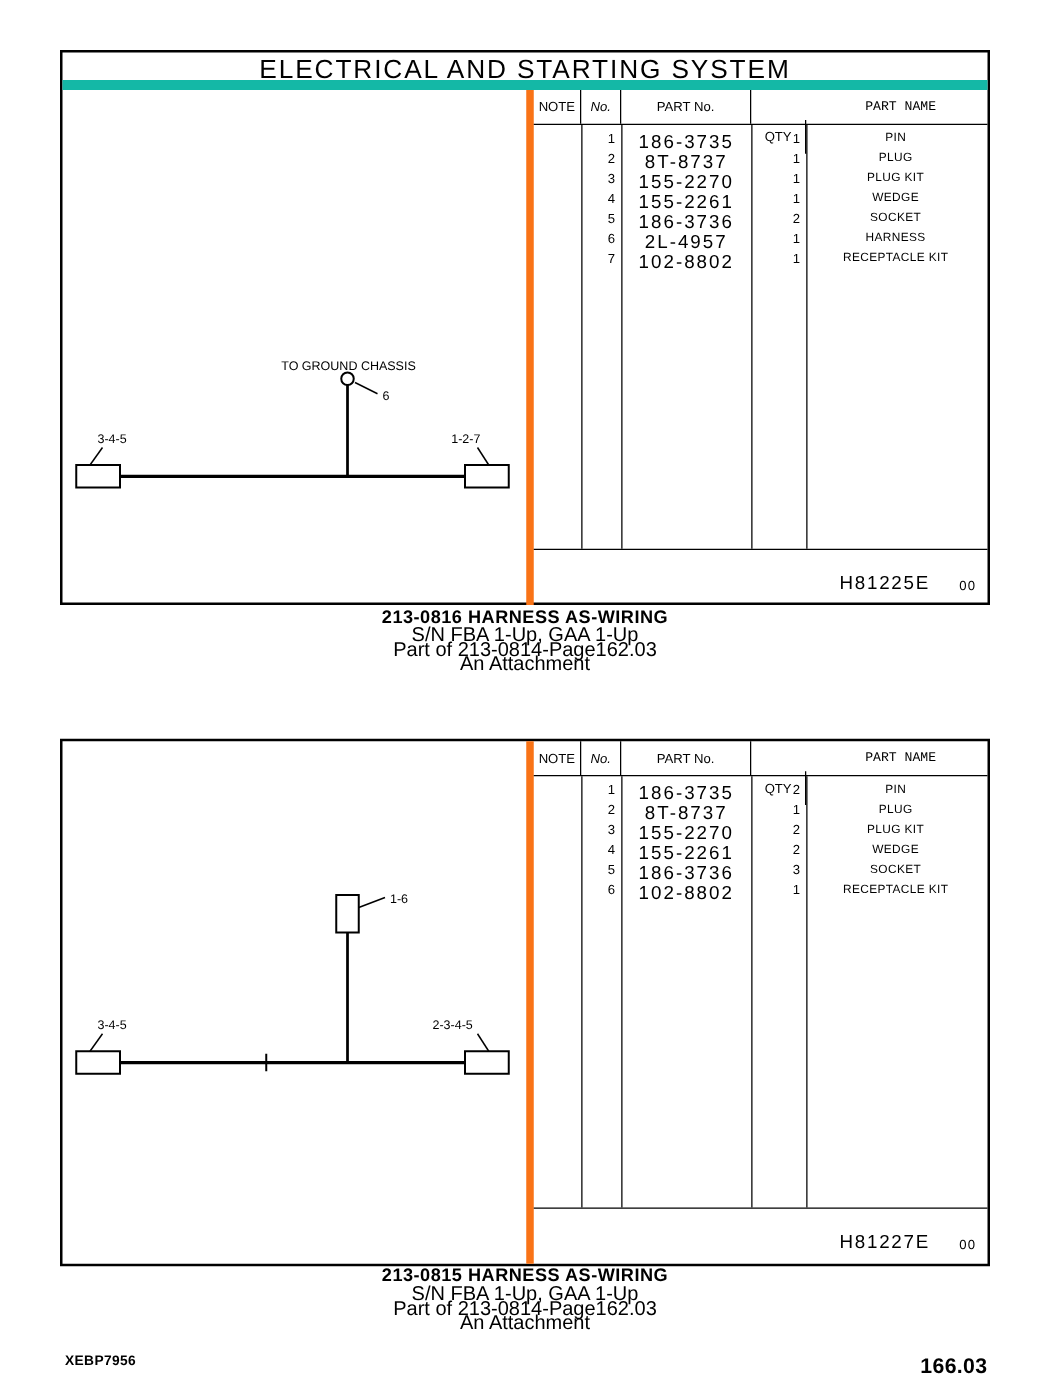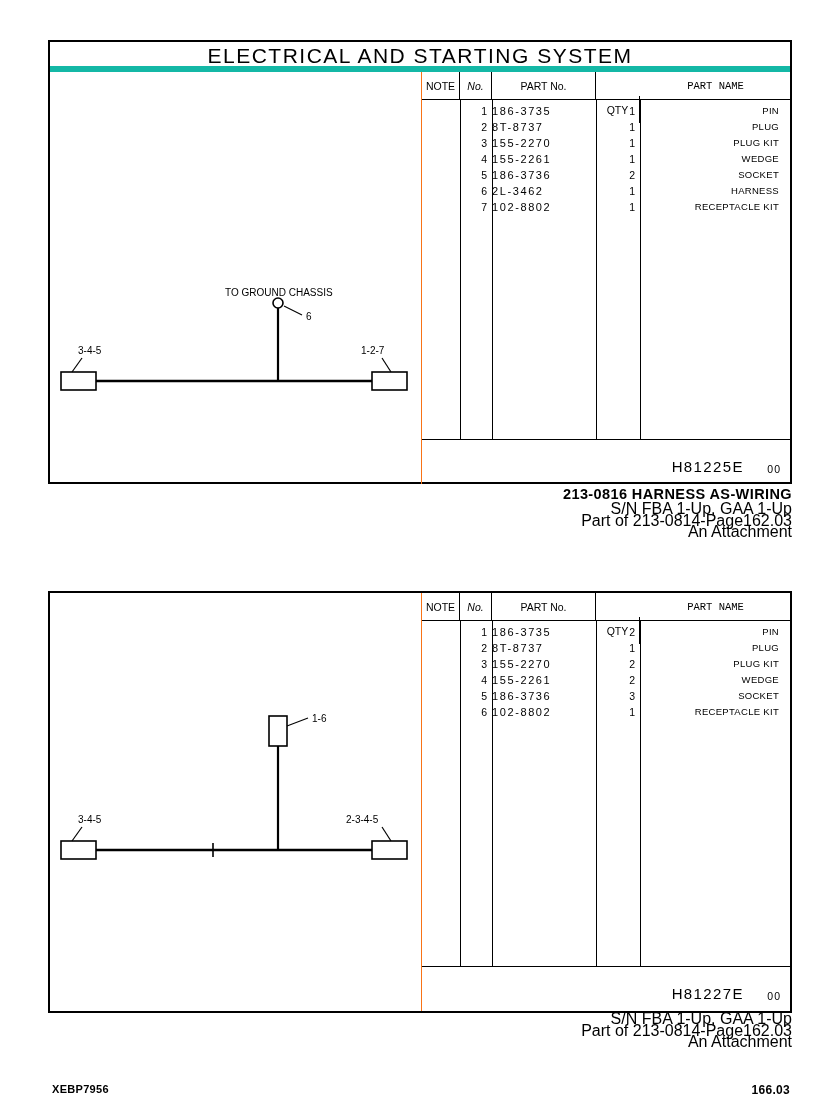--- a/index.html
+++ b/index.html
@@ -31,36 +31,36 @@
     background: #fff;
   }
   #block-1 { left: 48px; top: 40px; width: 744px; height: 444px; }
   #block-2 { left: 48px; top: 591px; width: 744px; height: 422px; }
 
   .sec-title {
     position: absolute;
     left: 0; top: 0;
     width: 100%;
     height: 30px;
-    border-bottom: 6px solid #14b8a6;
+    border-bottom: 8px solid #14b8a6;
     box-sizing: border-box;
     text-align: center;
     font-size: 21px;
     letter-spacing: 1.5px;
     line-height: 28px;
     font-family: "Liberation Sans", sans-serif;
   }
 
   
   .tbl {
     position: absolute;
     top: 0;
     right: 0;
     box-sizing: border-box;
-    border-left: 1px solid #f97316;
+    border-left: 6px solid #f97316;
   }
   #block-1 .tbl { top: 30px; width: 369px; height: 412px; }
   #block-2 .tbl { top: 0px; width: 369px; height: 418px; }
 
   .tbl-head {
     position: absolute;
     left: 0; top: 0;
     width: 100%;
     height: 28px;
     border-bottom: 1px solid #000;
@@ -111,23 +111,23 @@
     left: 0; top: 5px;
     width: 100%;
   }
   .row {
     position: relative;
     height: 16px;
     font-size: 10.5px;
   }
   .row .f-note { position: absolute; left: 0;   width: 34px; text-align: right; }
   .row .f-no   { position: absolute; left: 38px; width: 27px; text-align: right; font-family: "Liberation Sans", sans-serif; }
-  .row .f-part { position: absolute; left: 70px; width: 104px; text-align: left; letter-spacing: 1.6px; font-size: 11px; }
+  .row .f-part { position: absolute; left: 70px; width: 104px; text-align: center; letter-spacing: 1.6px; font-size: 15px; }
   .row .f-qty  { position: absolute; left: 174px; width: 39px; text-align: right; }
-  .row .f-name { position: absolute; left: 222px; width: 135px; text-align: right; font-size: 9.5px; letter-spacing: 0.3px; }
+  .row .f-name { position: absolute; left: 222px; width: 135px; text-align: center; font-size: 9.5px; letter-spacing: 0.3px; }
 
   .tbl-foot {
     position: absolute;
     left: 0;
     bottom: 0;
     width: 100%;
     height: 44px;
   }
   .foot-code {
     position: absolute;
@@ -153,21 +153,21 @@
   #block-1 .draw { top: 30px; width: 371px; height: 412px; }
   #block-2 .draw { top: 0; width: 371px; height: 418px; }
 
   .draw svg { display: block; }
 
   
   .caption {
     position: absolute;
     width: 744px;
     left: 48px;
-    text-align: right;
+    text-align: center;
   }
   #cap-1 { top: 486px; }
   #cap-2 { top: 1013px; }
   .cap-main {
     font-size: 14.5px;
     font-weight: bold;
     letter-spacing: 0.4px;
     line-height: 17px;
   }
   .cap-sub {
@@ -181,21 +181,21 @@
     left: 52px;
     top: 1083px;
     font-size: 11px;
     font-weight: bold;
     letter-spacing: 0.3px;
   }
   .footer-right {
     position: absolute;
     right: 50px;
     top: 1083px;
-    font-size: 12px;
+    font-size: 17px;
     font-weight: bold;
     letter-spacing: 0.3px;
   }
 
   .lbl {
     font-size: 10px;
     font-family: "Liberation Sans", sans-serif;
   }
 </style>
 </head>
@@ -280,21 +280,21 @@
           <div class="row">
             <span class="f-note"></span>
             <span class="f-no">5</span>
             <span class="f-part">186-3736</span>
             <span class="f-qty">2</span>
             <span class="f-name">SOCKET</span>
           </div>
           <div class="row">
             <span class="f-note"></span>
             <span class="f-no">6</span>
-            <span class="f-part">2L-3462</span>
+            <span class="f-part">2L-4957</span>
             <span class="f-qty">1</span>
             <span class="f-name">HARNESS</span>
           </div>
           <div class="row">
             <span class="f-note"></span>
             <span class="f-no">7</span>
             <span class="f-part">102-8802</span>
             <span class="f-qty">1</span>
             <span class="f-name">RECEPTACLE KIT</span>
           </div>
@@ -406,20 +406,21 @@
       </div>
 
       <div class="tbl-foot">
         <div class="foot-code">H81227E</div>
         <div class="foot-num">00</div>
       </div>
     </div>
   </div>
 
   <div class="caption" id="cap-2">
+    <div class="cap-main">213-0815  HARNESS AS-WIRING</div>
     <div class="cap-sub">S/N FBA 1-Up, GAA 1-Up</div>
     <div class="cap-sub">Part of 213-0814-Page162.03</div>
     <div class="cap-sub">An Attachment</div>
   </div>
 
   <div class="footer-left">XEBP7956</div>
   <div class="footer-right">166.03</div>
 
 </div>
 

